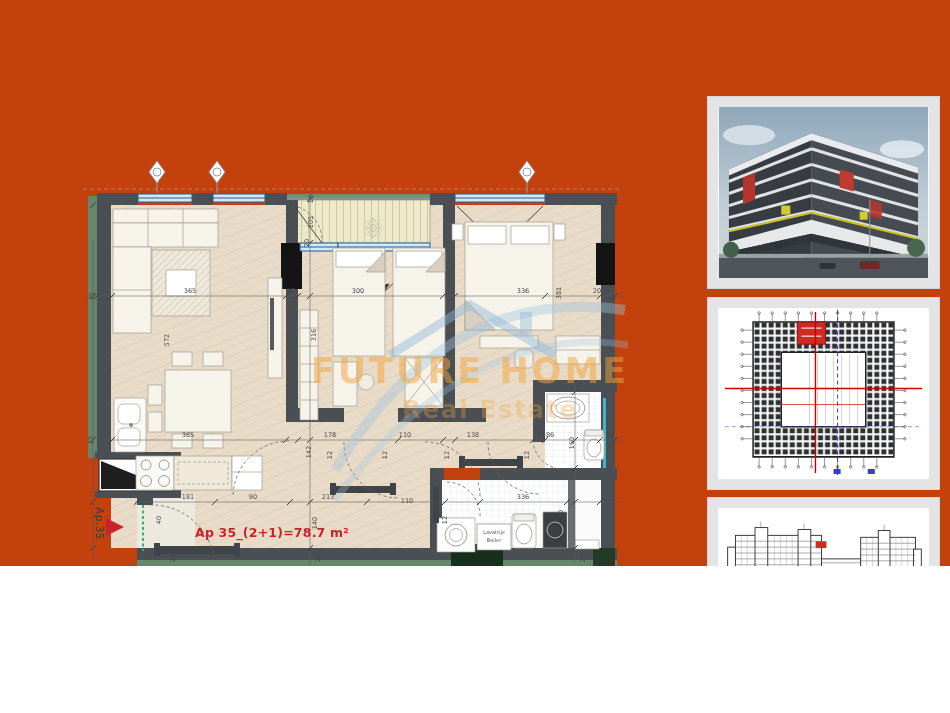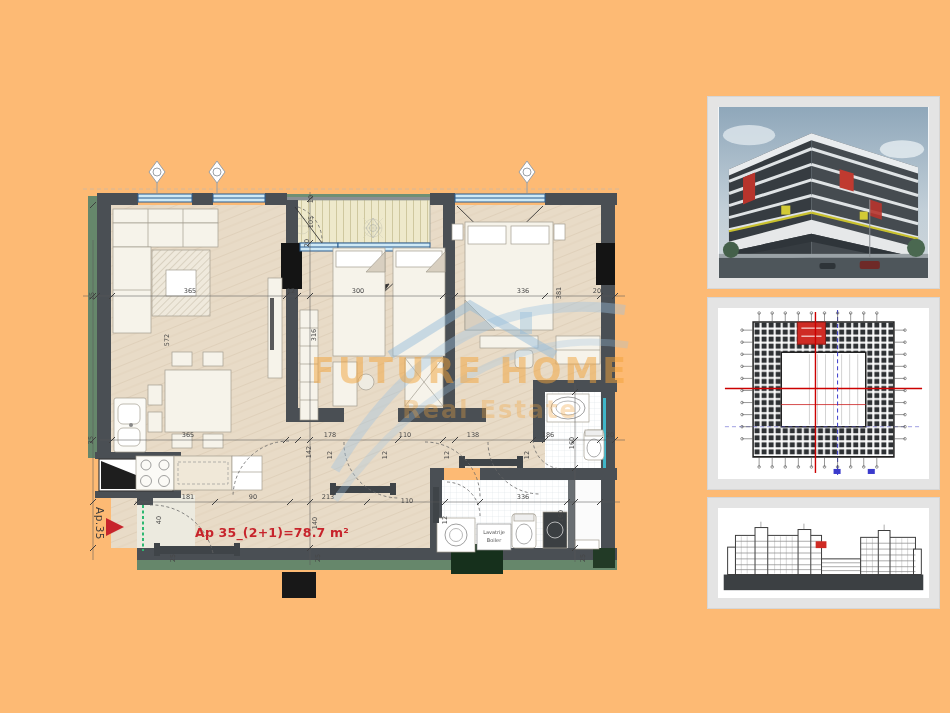--- a/index.html
+++ b/index.html
@@ -1,16 +1,16 @@
 <!DOCTYPE html>
 <html><head>
 <meta charset="utf-8">
 <style>
   html,body{margin:0;padding:0;background:#ffffff;}
-  .canvas{position:relative;width:950px;height:713px;background:#fdba74;overflow:hidden;
+  .canvas{position:relative;width:950px;height:566px;background:#c2410c;overflow:hidden;
           font-family:"DejaVu Sans",sans-serif;}
   .abs{position:absolute;}
   
   .dim{font-size:6.5px;fill:#474747;font-family:"DejaVu Sans",sans-serif;}
   .redlabel{font-size:12.5px;font-weight:bold;letter-spacing:.2px;}
   .entrylabel{font-size:10.5px;fill:#3a3a3a;letter-spacing:.5px;}
   .wmtitle{font-size:35px;font-weight:bold;letter-spacing:3px;opacity:.5;}
   .wmsub{font-size:24px;font-weight:bold;letter-spacing:2px;opacity:.33;}
   .tinylabel{font-size:5px;fill:#555;}
   

